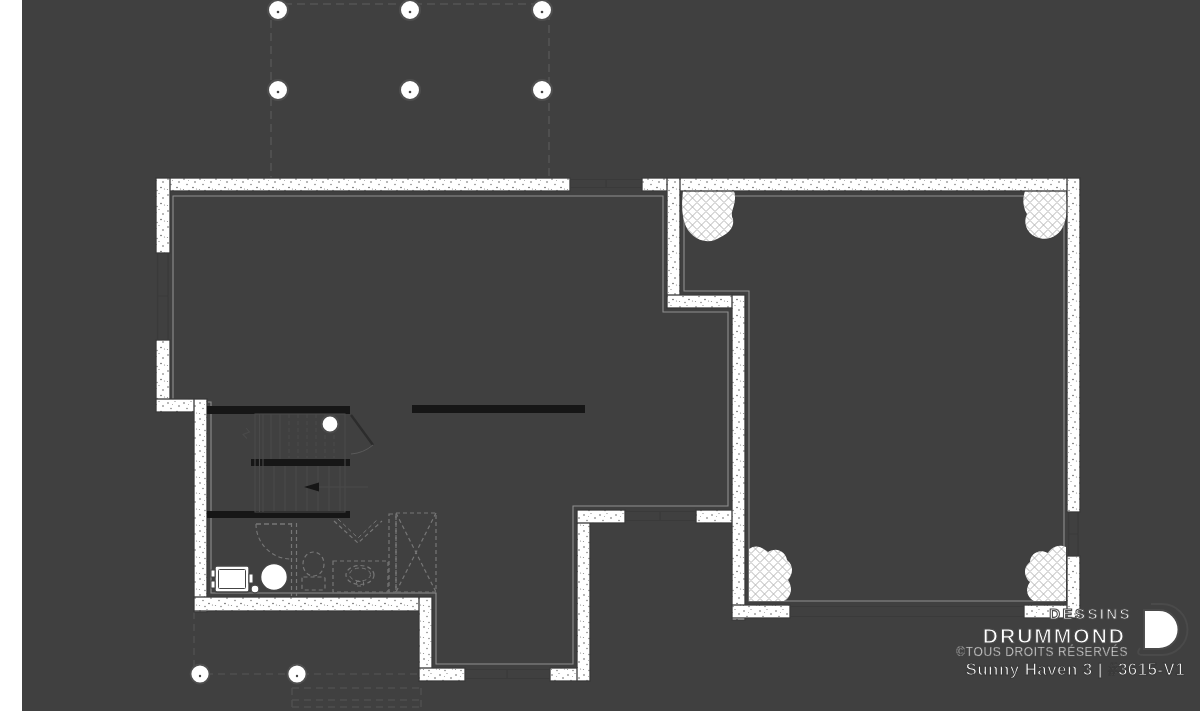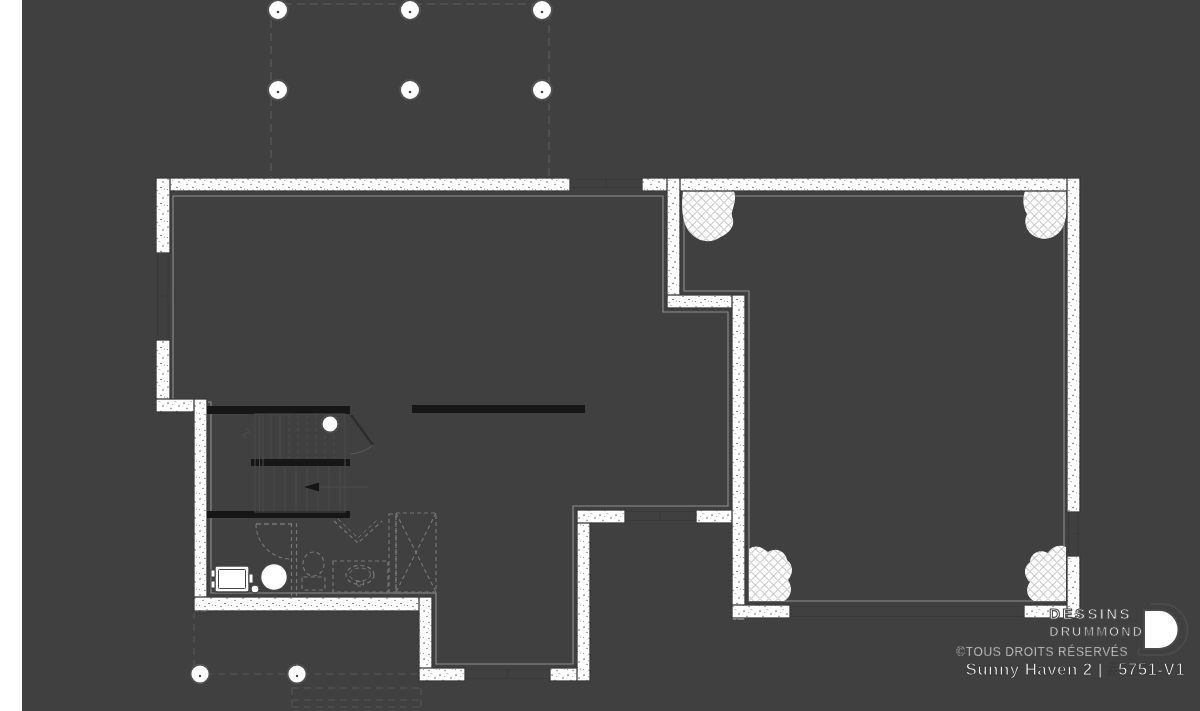--- a/index.html
+++ b/index.html
@@ -1,21 +1,21 @@
 <!DOCTYPE html>
 <html><head>
 <meta charset="utf-8">
 <style>
   html,body{margin:0;padding:0;background:#fff;}
   .canvas{position:relative;width:1200px;height:711px;background:#404040;overflow:hidden;
           font-family:Liberation Sans, sans-serif;margin-left:22px;}
   .canvas svg{position:absolute;left:0;top:0;display:block;}
   .brand{position:absolute;color:#ffffff;-webkit-text-stroke:1.1px #4a4a4a;white-space:nowrap;}
   .brand-line1{right:90px;top:605px;font-size:15px;font-weight:bold;letter-spacing:2.4px;}
-  .brand-line2{right:78px;top:624px;font-size:13px;font-weight:bold;letter-spacing:2px;}
+  .brand-line2{right:96px;top:624px;font-size:21px;font-weight:bold;letter-spacing:2px;}
   .brand-copy{right:94px;top:645px;font-size:12px;letter-spacing:.6px;-webkit-text-stroke:.55px #555;}
   .plan-title{right:37px;top:660px;font-size:17px;font-weight:bold;letter-spacing:.4px;
               -webkit-text-stroke:1.25px #3a3a3a;}
 </style>
 </head>
 <body>
 
 <div class="canvas">
 <svg width="1200" height="711" viewBox="0 0 1200 711">
   <defs>
@@ -163,14 +163,14 @@
 
   <g fill="none" stroke="#4a4a4a" stroke-width="1.9">
     <path d="M1122,649 V610 H1137 A19.5,19.5 0 0 1 1137,649 Z" fill="#ffffff"></path>
     <path d="M1129,604 H1140 A25.5,25.5 0 0 1 1140,655 H1121 Q1113,655 1118,648"></path>
   </g>
 </svg>
 
   <div class="brand brand-line1">DESSINS</div>
   <div class="brand brand-line2">DRUMMOND</div>
   <div class="brand brand-copy">©TOUS DROITS RÉSERVÉS</div>
-  <div class="brand plan-title">Sunny Haven 2 | #5751-V1</div>
+  <div class="brand plan-title">Sunny Haven 3 | #3615-V1</div>
 </div>
 
 </body></html>

